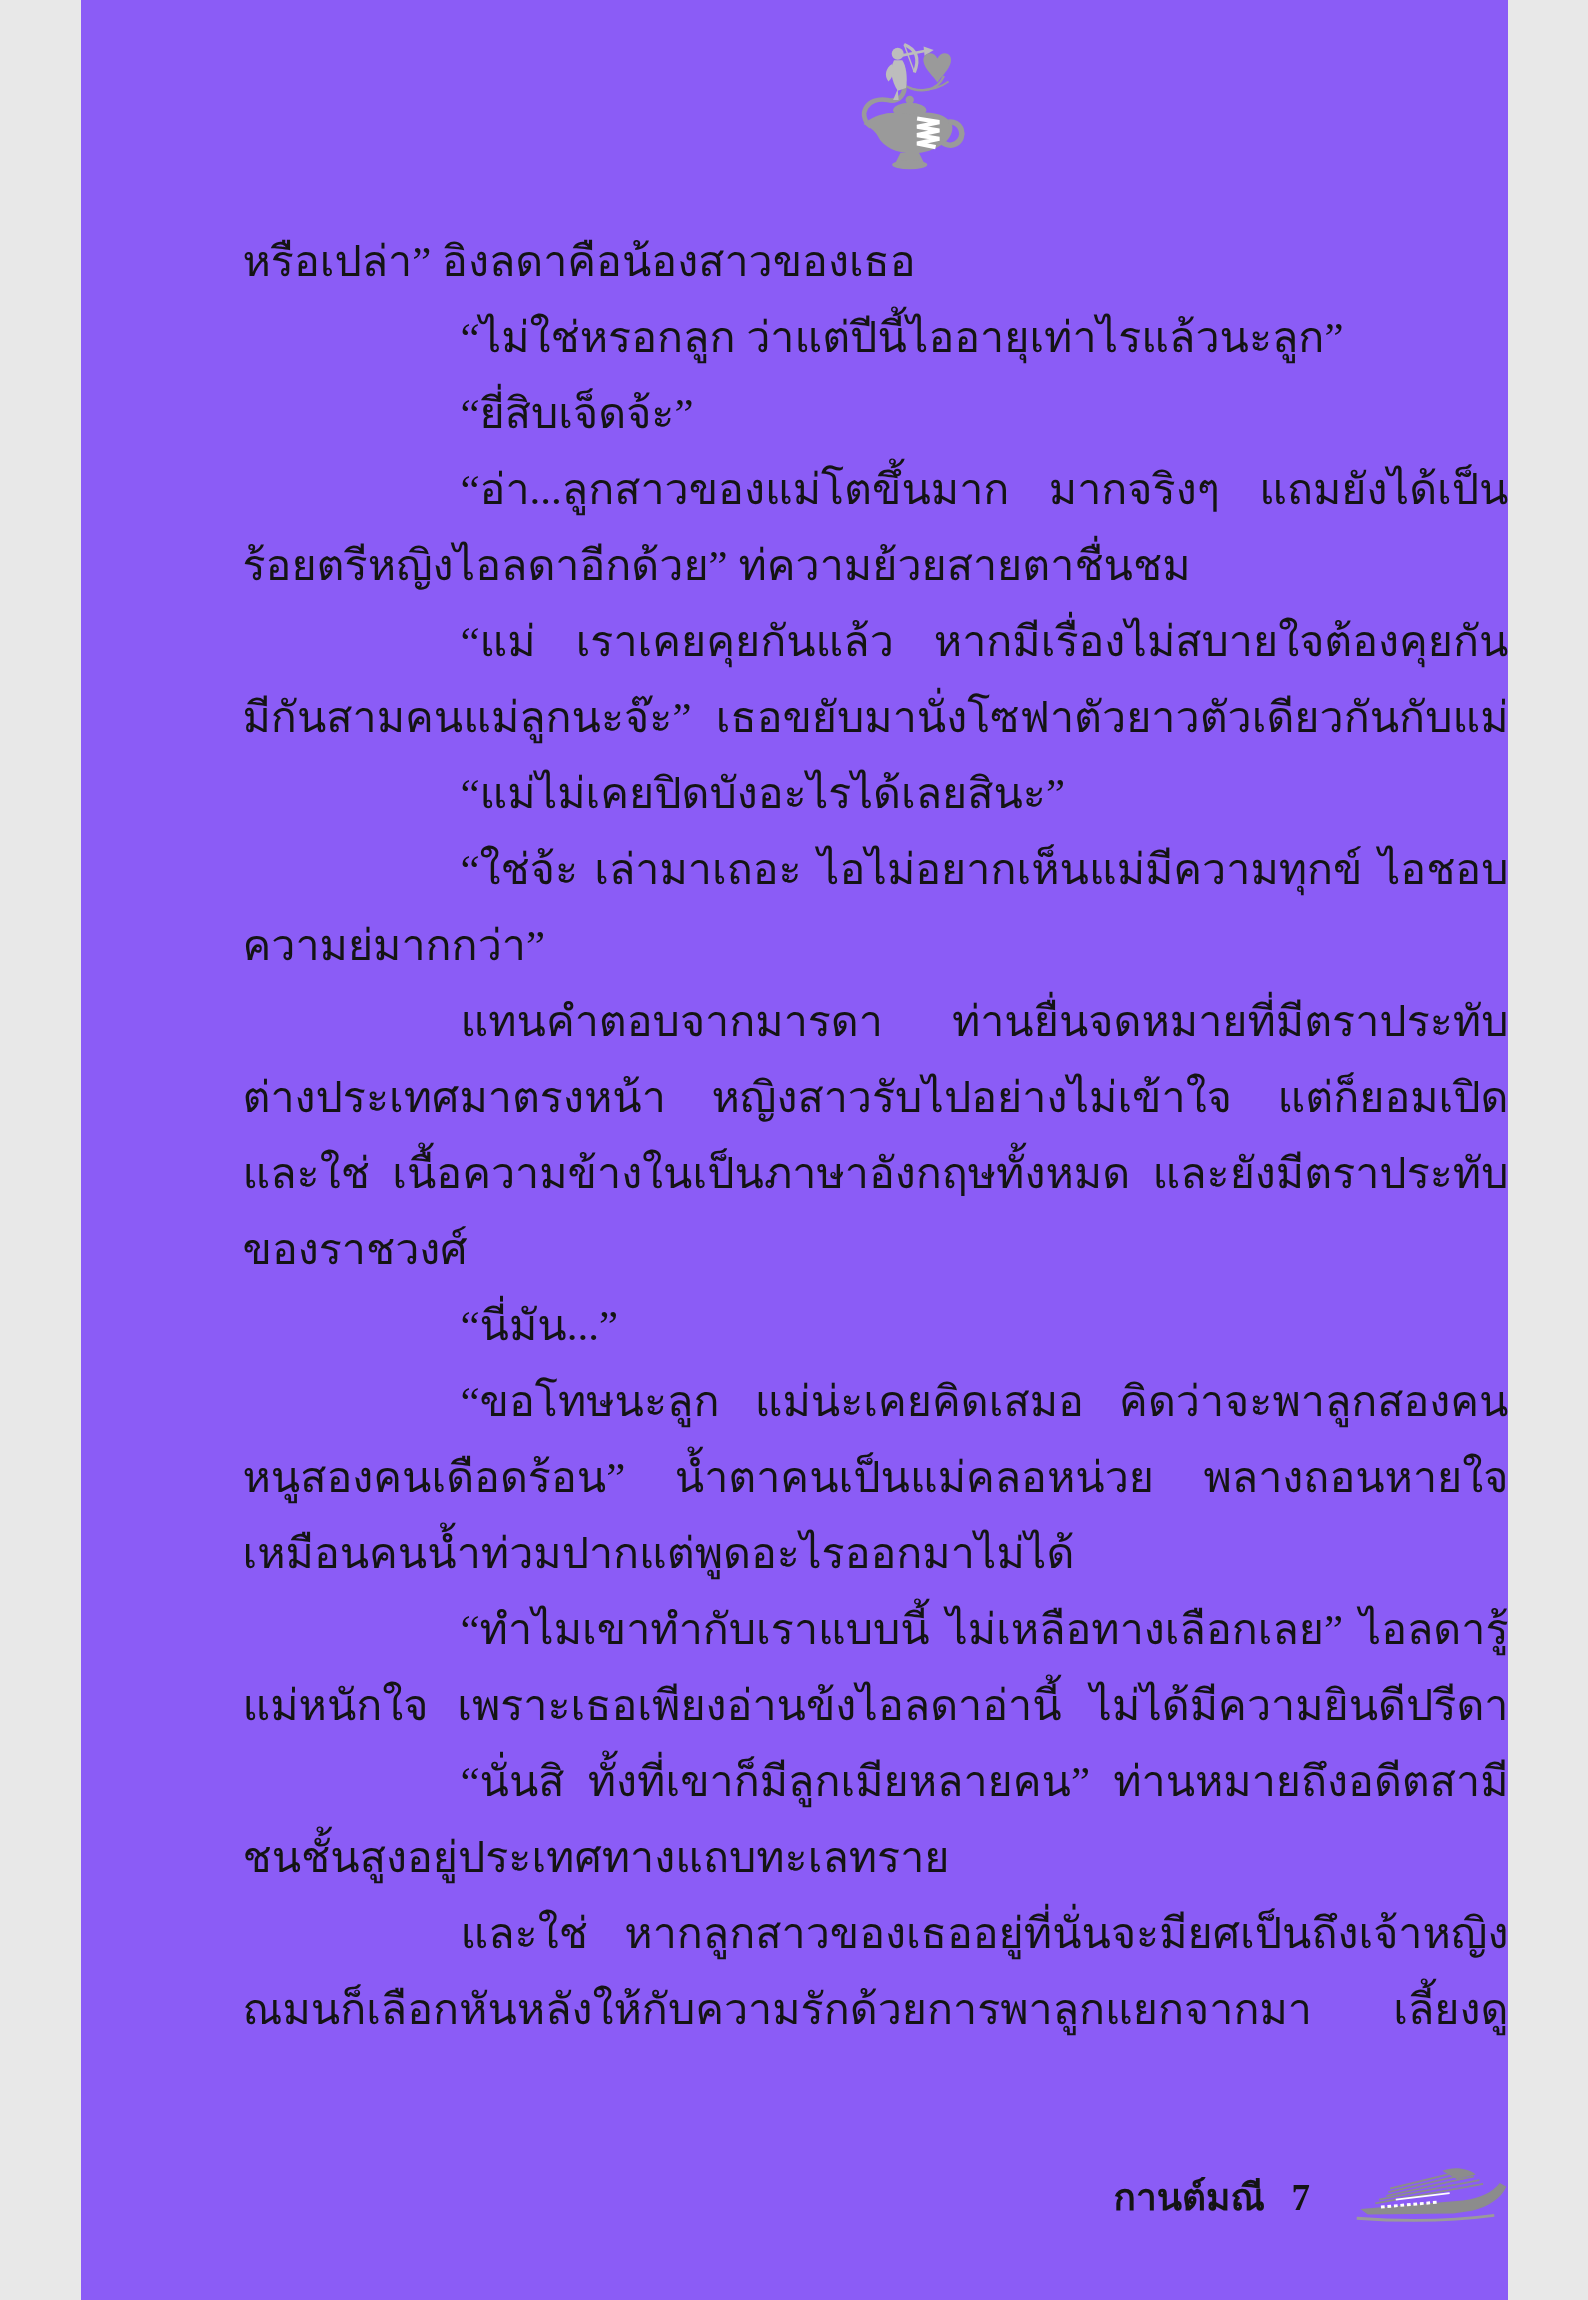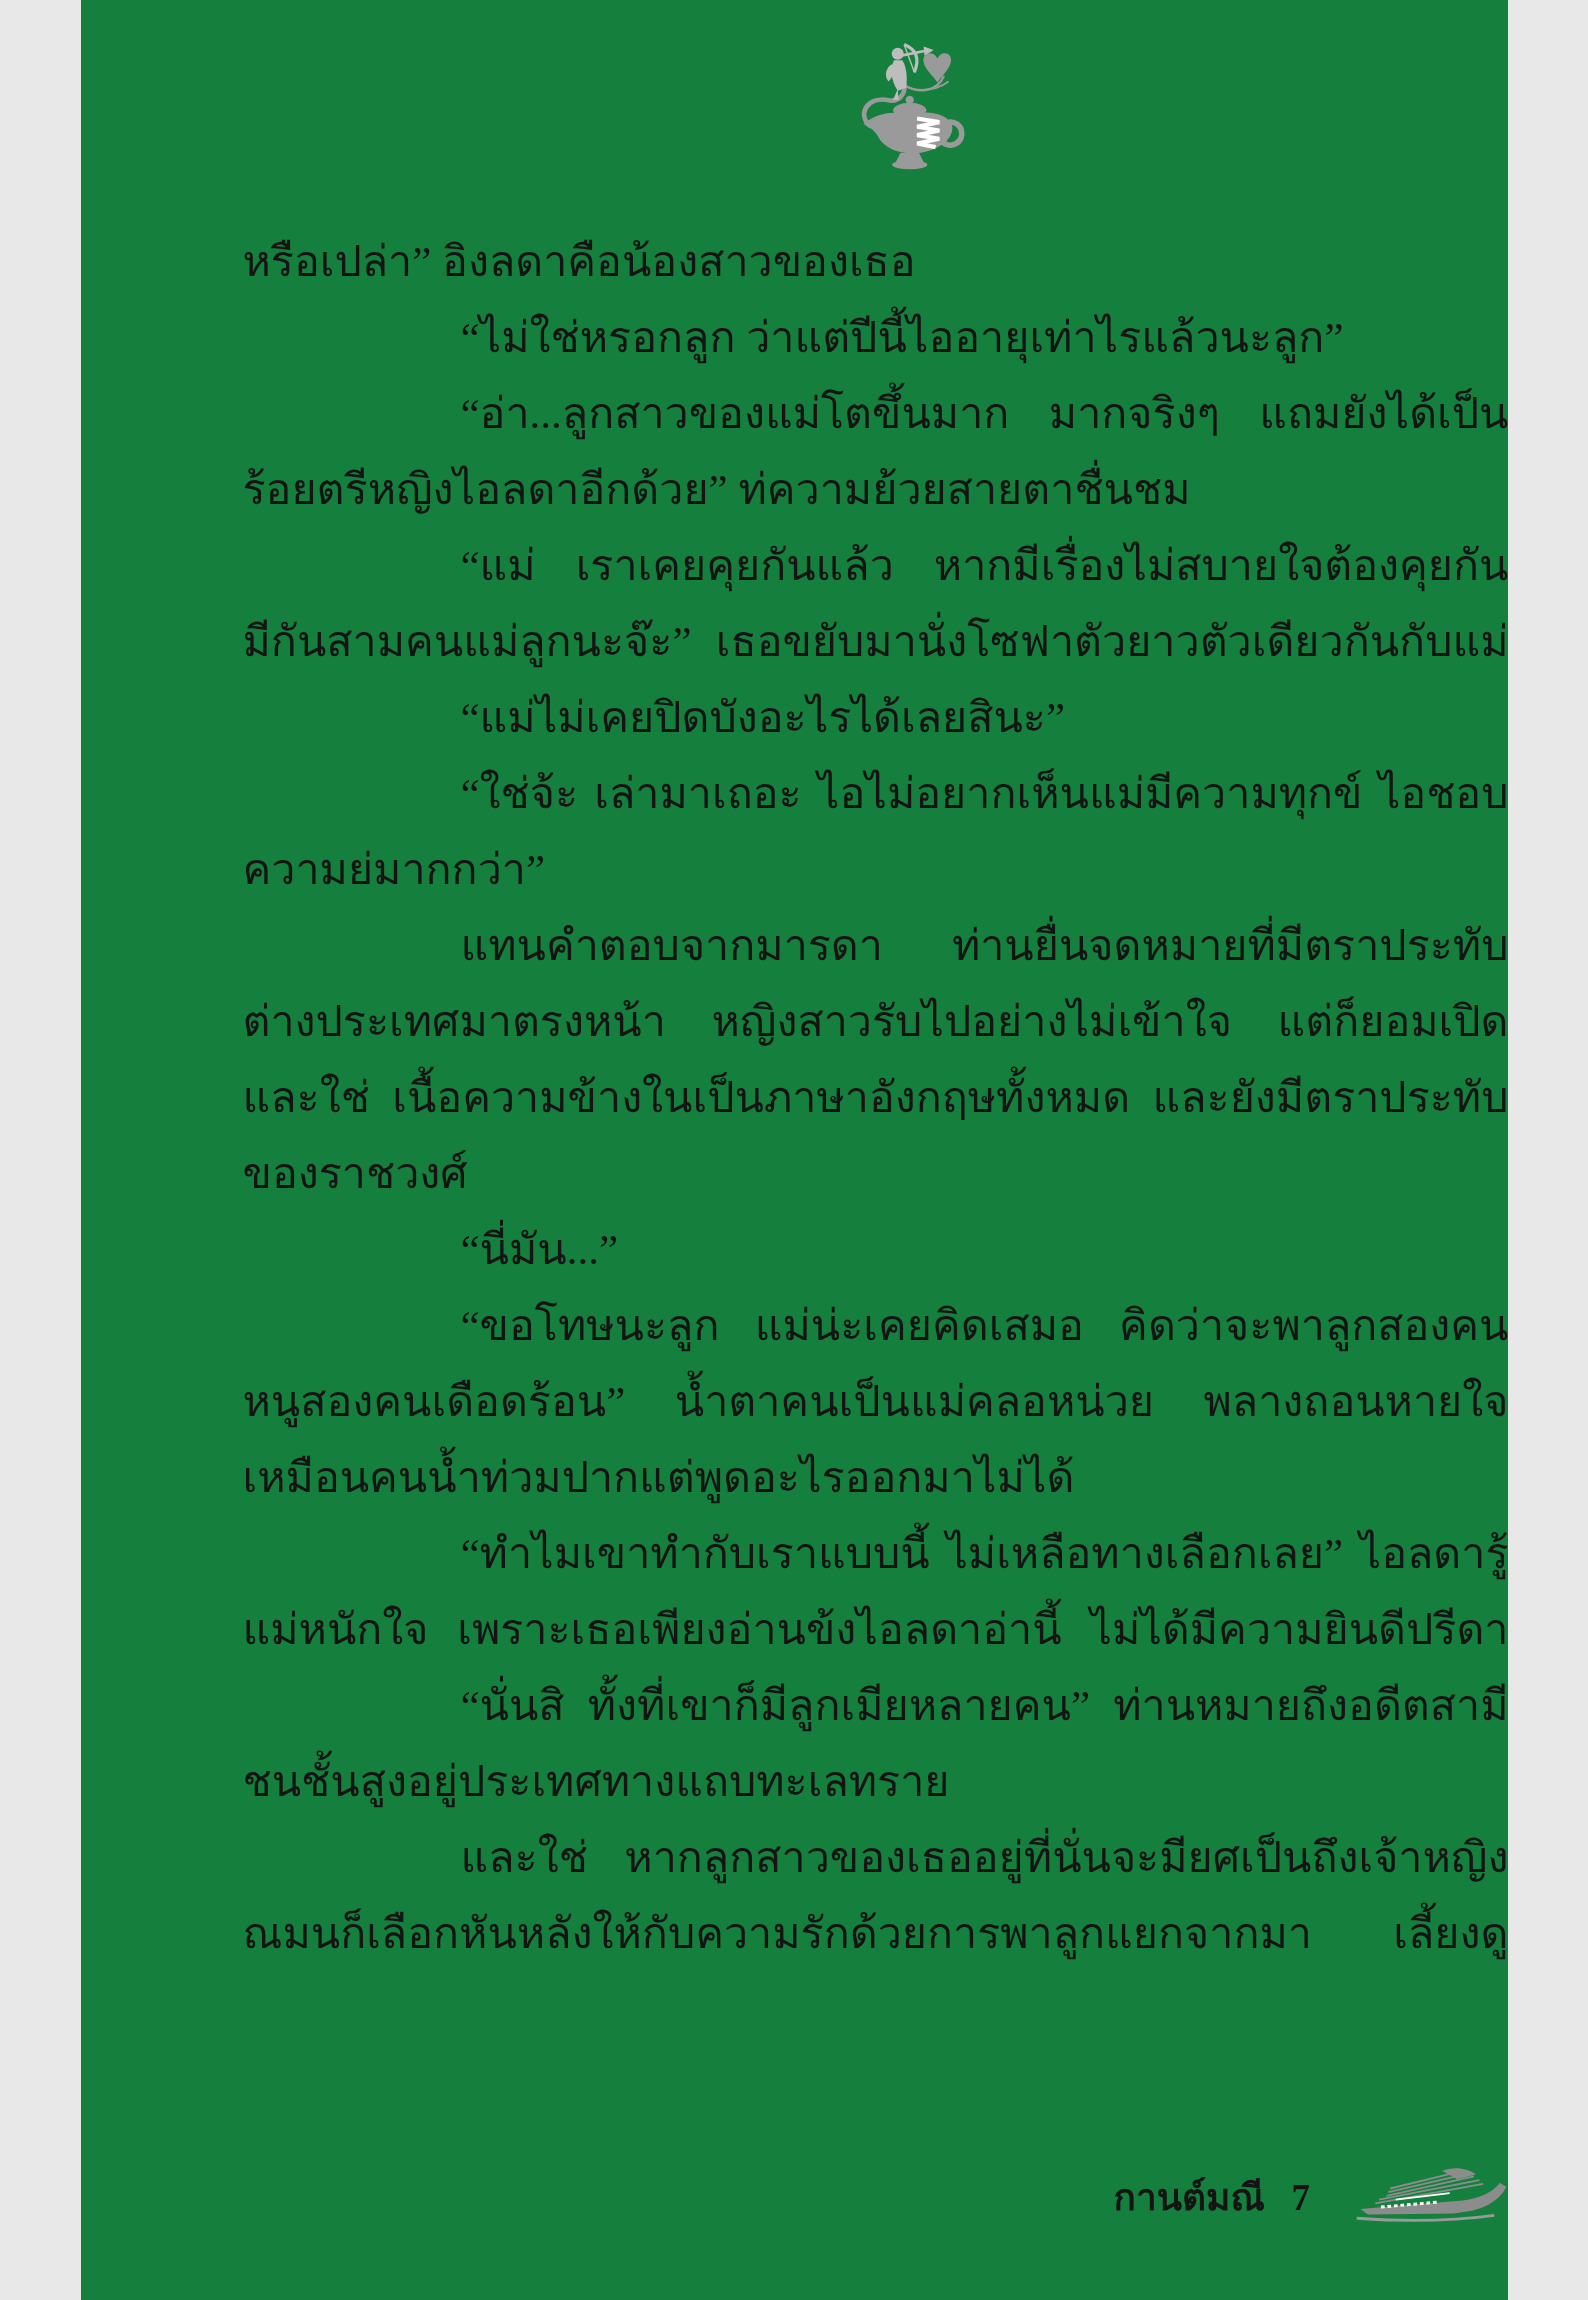--- a/index.html
+++ b/index.html
@@ -5,21 +5,21 @@
   html, body {
     margin: 0;
     padding: 0;
     background: #e8e8e8;
   }
   .page {
     position: relative;
     width: 1427px;
     height: 2300px;
     margin: 0 auto;
-    background: #15803d;
+    background: #8b5cf6;
     overflow: hidden;
     font-family: "Liberation Serif", "DejaVu Serif", serif;
     color: #141414;
   }
   
   .ornament {
     position: absolute;
     left: 775px;
     top: 39px;
     width: 113px;
@@ -111,20 +111,21 @@
       <path d="M100,90 a12.5,12.5 0 1,1 -8,20" fill="none" stroke="#9a9a9a" stroke-width="6"></path>
       <path d="M48,123 L68,123 L73,133 L43,133 Z"></path>
       <ellipse cx="58" cy="136" rx="19" ry="5"></ellipse>
       <path d="M66,86 L90,90 L66,95 L90,99 L66,104 L90,108 L66,113 L86,117" stroke="#ffffff" stroke-width="4.5" fill="none"></path>
     </g>
   </svg>
 
   <div class="text-block">
     <div class="line">หรือเปล่า” อิงลดาคือน้องสาวของเธอ</div>
     <div class="line indent">“ไม่ใช่หรอกลูก ว่าแต่ปีนี้ไออายุเท่าไรแล้วนะลูก”</div>
+    <div class="line indent">“ยี่สิบเจ็ดจ้ะ”</div>
     <div class="line indent fill">“อ่า...ลูกสาวของแม่โตขึ้นมาก มากจริงๆ แถมยังได้เป็น</div>
     <div class="line">ร้อยตรีหญิงไอลดาอีกด้วย” ท่ความย้วยสายตาชื่นชม</div>
     <div class="line indent fill">“แม่ เราเคยคุยกันแล้ว หากมีเรื่องไม่สบายใจต้องคุยกัน พวกเรา</div>
     <div class="line fill">มีกันสามคนแม่ลูกนะจ๊ะ” เธอขยับมานั่งโซฟาตัวยาวตัวเดียวกันกับแม่</div>
     <div class="line indent">“แม่ไม่เคยปิดบังอะไรได้เลยสินะ”</div>
     <div class="line indent fill">“ใช่จ้ะ เล่ามาเถอะ ไอไม่อยากเห็นแม่มีความทุกข์ ไอชอบรอยยิ้ม</div>
     <div class="line">ความย่มากกว่า”</div>
     <div class="line indent fill">แทนคำตอบจากมารดา ท่านยื่นจดหมายที่มีตราประทับจาก</div>
     <div class="line fill">ต่างประเทศมาตรงหน้า หญิงสาวรับไปอย่างไม่เข้าใจ แต่ก็ยอมเปิดอ่าน</div>
     <div class="line fill">และใช่ เนื้อความข้างในเป็นภาษาอังกฤษทั้งหมด และยังมีตราประทับ</div>

